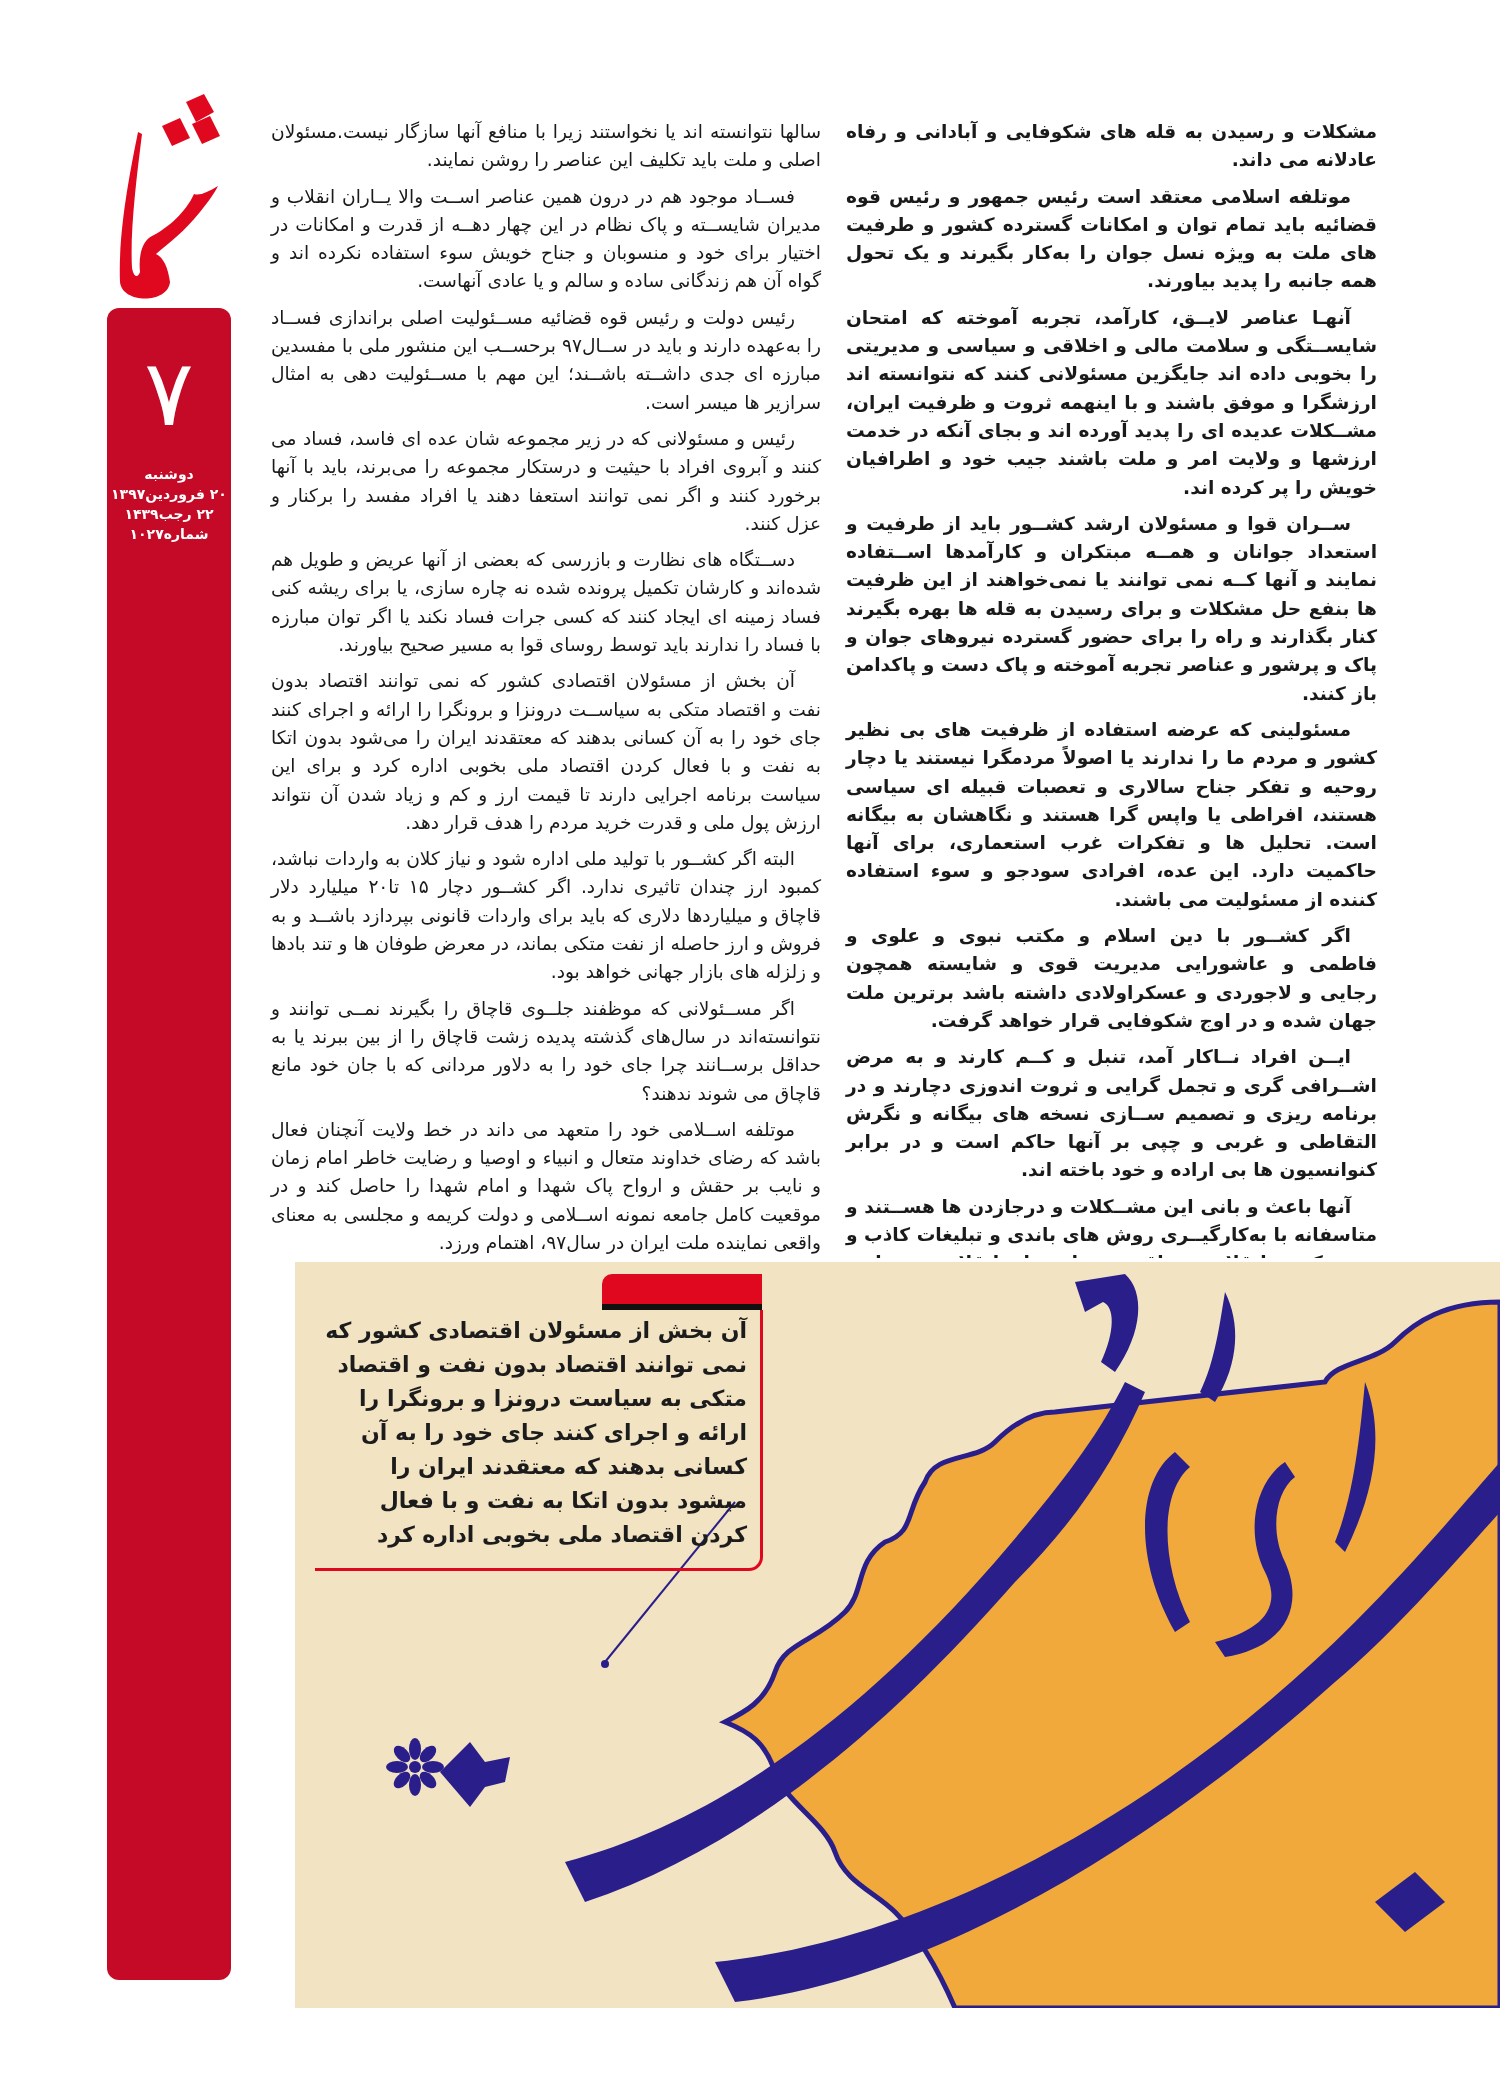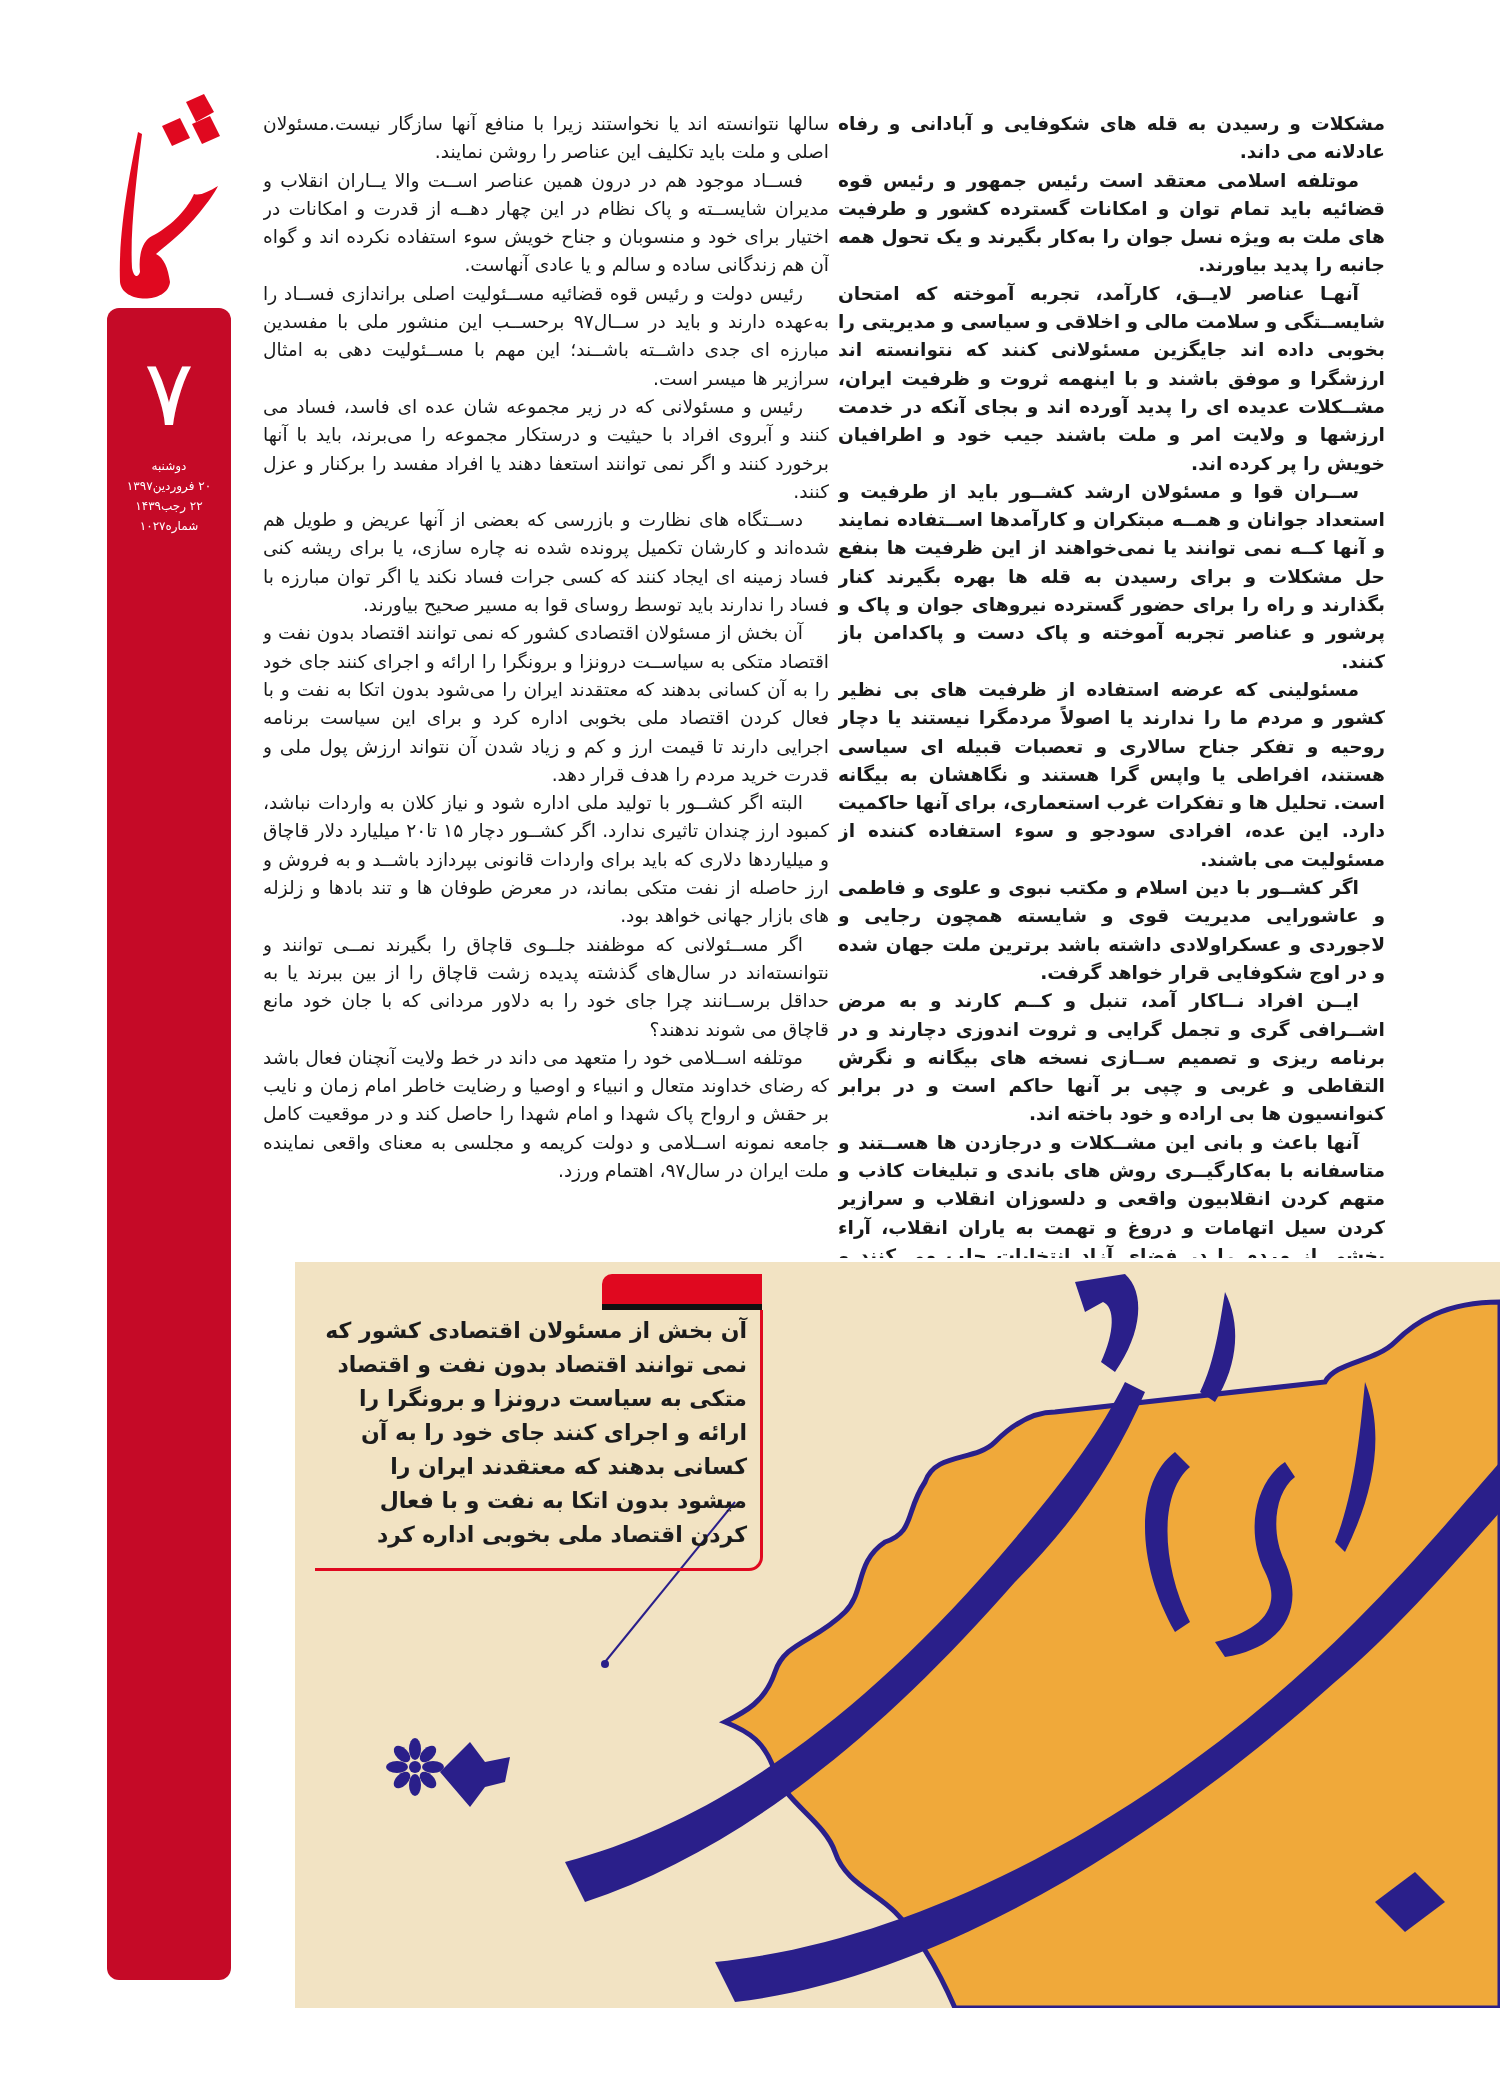--- a/index.html
+++ b/index.html
@@ -3,24 +3,24 @@
 <meta charset="utf-8">
 <style>
   html, body { margin:0; padding:0; background:#ffffff; }
   body { width:1500px; height:2081px; position:relative; overflow:hidden;
          font-family:"DejaVu Sans", sans-serif; color:#1a1a1a; }
   .logo { position:absolute; left:108px; top:82px; width:120px; height:222px; }
   .sidebar { position:absolute; left:107px; top:308px; width:124px; height:1672px;
              background:#c50a27; border-radius:12px; color:#fff; text-align:center; }
   .page-num { margin-top:38px; font-size:92px; line-height:96px; font-weight:400;
               font-family:"DejaVu Sans", sans-serif; }
-  .meta { direction:rtl; font-size:12px; font-weight:normal; line-height:20px; margin-top:14px; }
+  .meta { direction:rtl; font-size:14px; font-weight:bold; line-height:20px; margin-top:22px; }
   .col { position:absolute; direction:rtl; text-align:justify; text-align-last:right;
          font-size:18.6px; line-height:28.3px; font-family:"DejaVu Sans", sans-serif; }
-  .col p { margin:0; text-indent:26px; }
+  .col p { margin:8px; text-indent:26px; }
   .col p.cont { text-indent:0; }
   .col-right { left:838px; top:110px; width:547px; height:1148px; overflow:hidden;font-weight:bold; }
   .col-mid { left:263px; top:110px; width:566px; height:1150px; overflow:hidden; }
   .art { position:absolute; left:295px; top:1262px; width:1205px; height:746px;
          background:#f2e3c3; overflow:hidden; }
   .art svg.bg { position:absolute; left:0; top:0; }
   .quote-tab { position:absolute; left:307px; top:12px; width:160px; height:30px;
                background:#e0081f; border-top-left-radius:10px; }
   .quote-tab-bar { position:absolute; left:307px; top:42px; width:160px; height:6px; background:#111; }
   .quote-frame { position:absolute; left:20px; top:48px; width:445px; height:200px;

